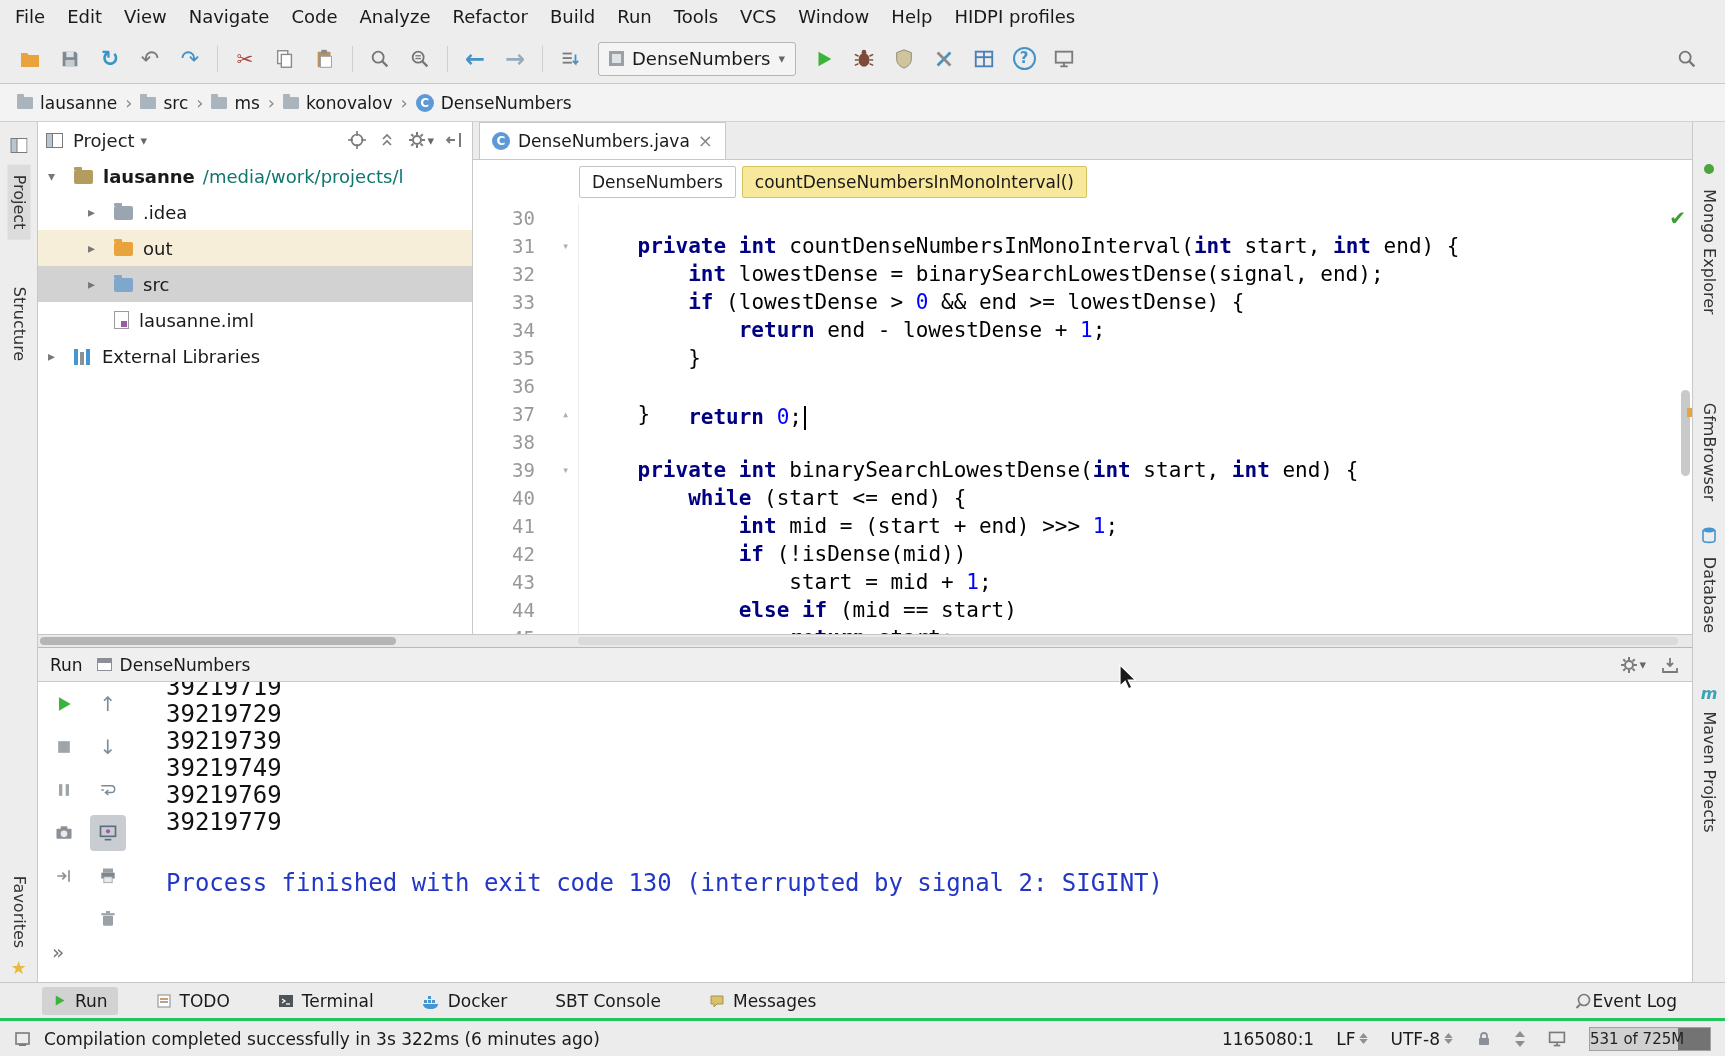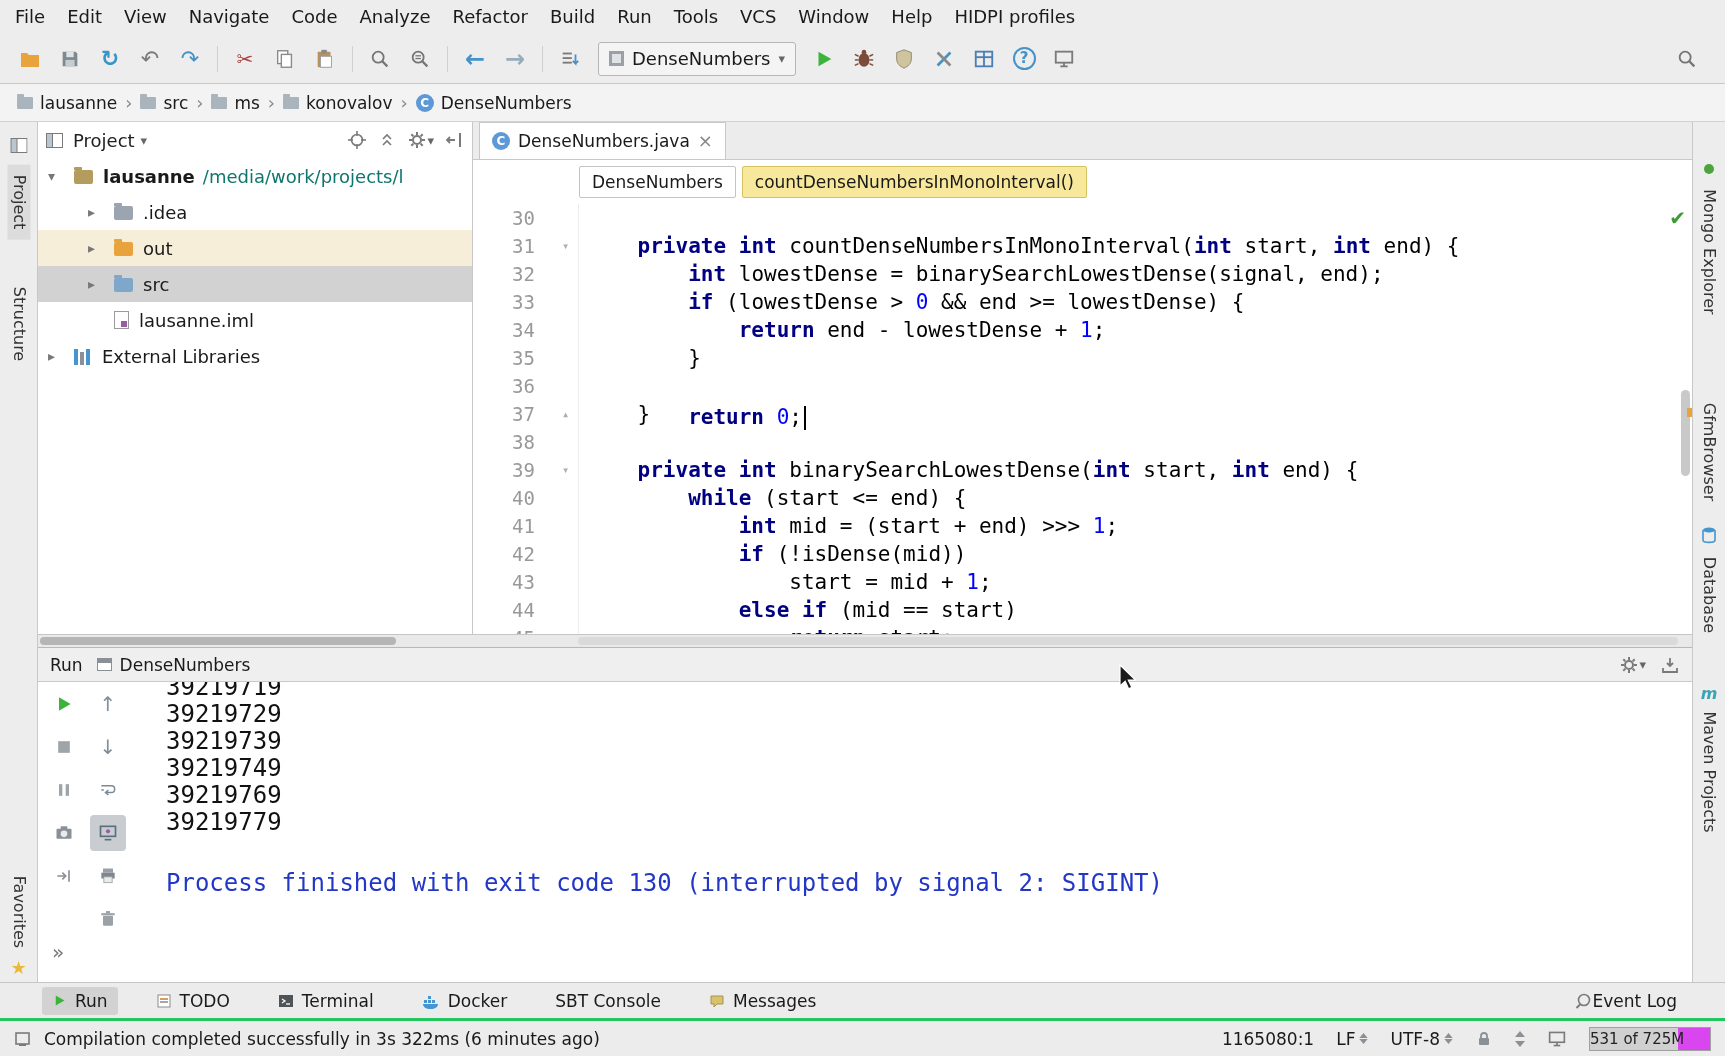--- a/index.html
+++ b/index.html
@@ -132,21 +132,21 @@
   .tool-tab.active { background:#D2D2D2; }
   #event-log { margin-left:auto; margin-right:48px; display:flex; align-items:center; gap:1px; }
 
   
   #statusbar { position:absolute; left:0; top:1018px; width:100%; height:38px; background:#ECECEC;
     border-top:3px solid #22c55e; display:flex; align-items:center; padding:0 14px; font-size:17px; }
   #status-left { display:flex; align-items:center; gap:12px; }
   #status-right { margin-left:auto; display:flex; align-items:center; gap:22px; }
   .spin { display:flex; flex-direction:column; gap:1px; }
   .widget { display:flex; align-items:center; gap:4px; }
-  #memory { position:relative; width:122px; height:24px; border:1px solid #A0A0A0; background:#d946ef; overflow:hidden; }
+  #memory { position:relative; width:122px; height:24px; border:1px solid #A0A0A0; background:#737373; overflow:hidden; }
   #memory-fill { position:absolute; left:0; top:0; bottom:0; width:73%; background:#D0D0D0; }
   #memory-label { position:relative; text-align:center; font-size:15px; line-height:22px; color:#222; }
 
   
   #mouse-cursor { position:absolute; left:1118px; top:664px; z-index:99; }
 
   .star-glyph { color:#E8B93D; font-size:18px; }
   .mongo-dot { width:10px; height:10px; border-radius:50%; background:#4DA33C; }
   .maven-m { font-weight:bold; font-style:italic; color:#3AA3B5; font-size:16px; }
 </style>

